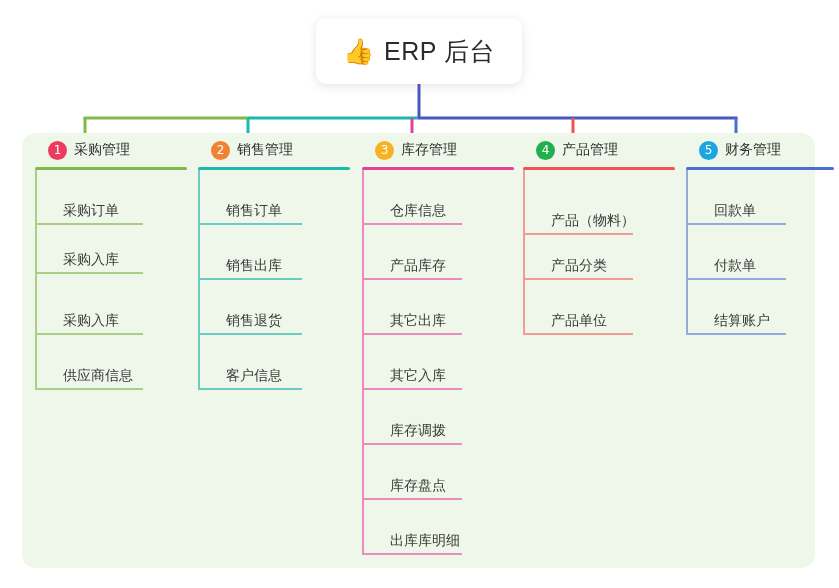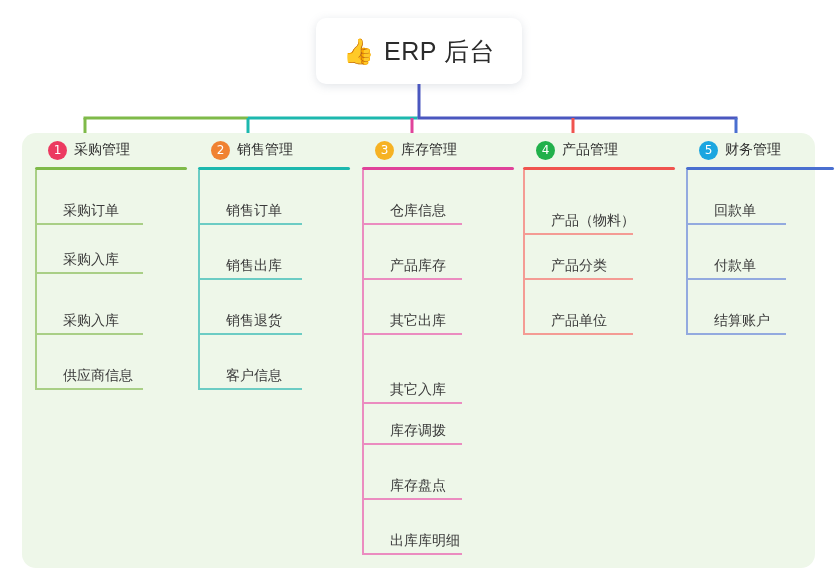--- a/index.html
+++ b/index.html
@@ -224,21 +224,21 @@
           <div class="leaf-rule" style="background: rgb(235, 140, 192); width: 100px;"></div>
         </div>
         <div class="leaf" style="position: absolute; left: 0px; top: 55px; width: 100px; height: 55px;">
           <span class="leaf-text">产品库存</span>
           <div class="leaf-rule" style="background: rgb(235, 140, 192); width: 100px;"></div>
         </div>
         <div class="leaf" style="position: absolute; left: 0px; top: 110px; width: 100px; height: 55px;">
           <span class="leaf-text">其它出库</span>
           <div class="leaf-rule" style="background: rgb(235, 140, 192); width: 100px;"></div>
         </div>
-        <div class="leaf" style="position: absolute; left: 0px; top: 165px; width: 100px; height: 55px; margin-top: 14px;">
+        <div class="leaf" style="position: absolute; left: 0px; top: 165px; width: 100px; height: 55px;">
           <span class="leaf-text">其它入库</span>
           <div class="leaf-rule" style="background: rgb(235, 140, 192); width: 100px;"></div>
         </div>
         <div class="leaf" style="position: absolute; left: 0px; top: 220px; width: 100px; height: 55px;">
           <span class="leaf-text">库存调拨</span>
           <div class="leaf-rule" style="background: rgb(235, 140, 192); width: 100px;"></div>
         </div>
         <div class="leaf" style="position: absolute; left: 0px; top: 275px; width: 100px; height: 55px;">
           <span class="leaf-text">库存盘点</span>
           <div class="leaf-rule" style="background: rgb(235, 140, 192); width: 100px;"></div>

